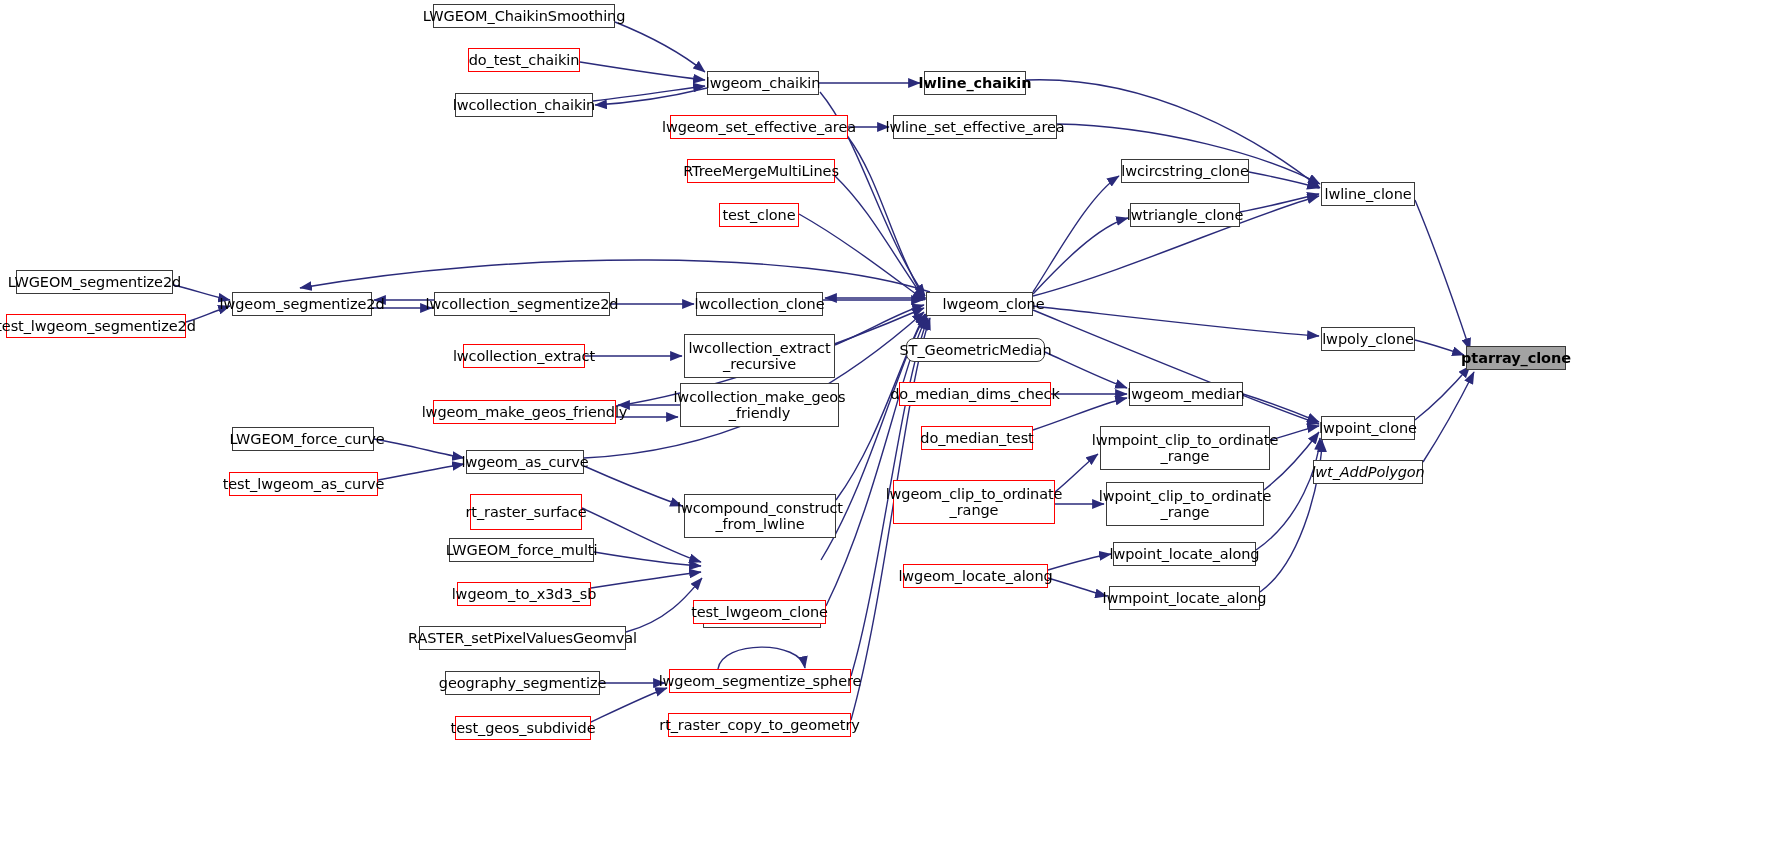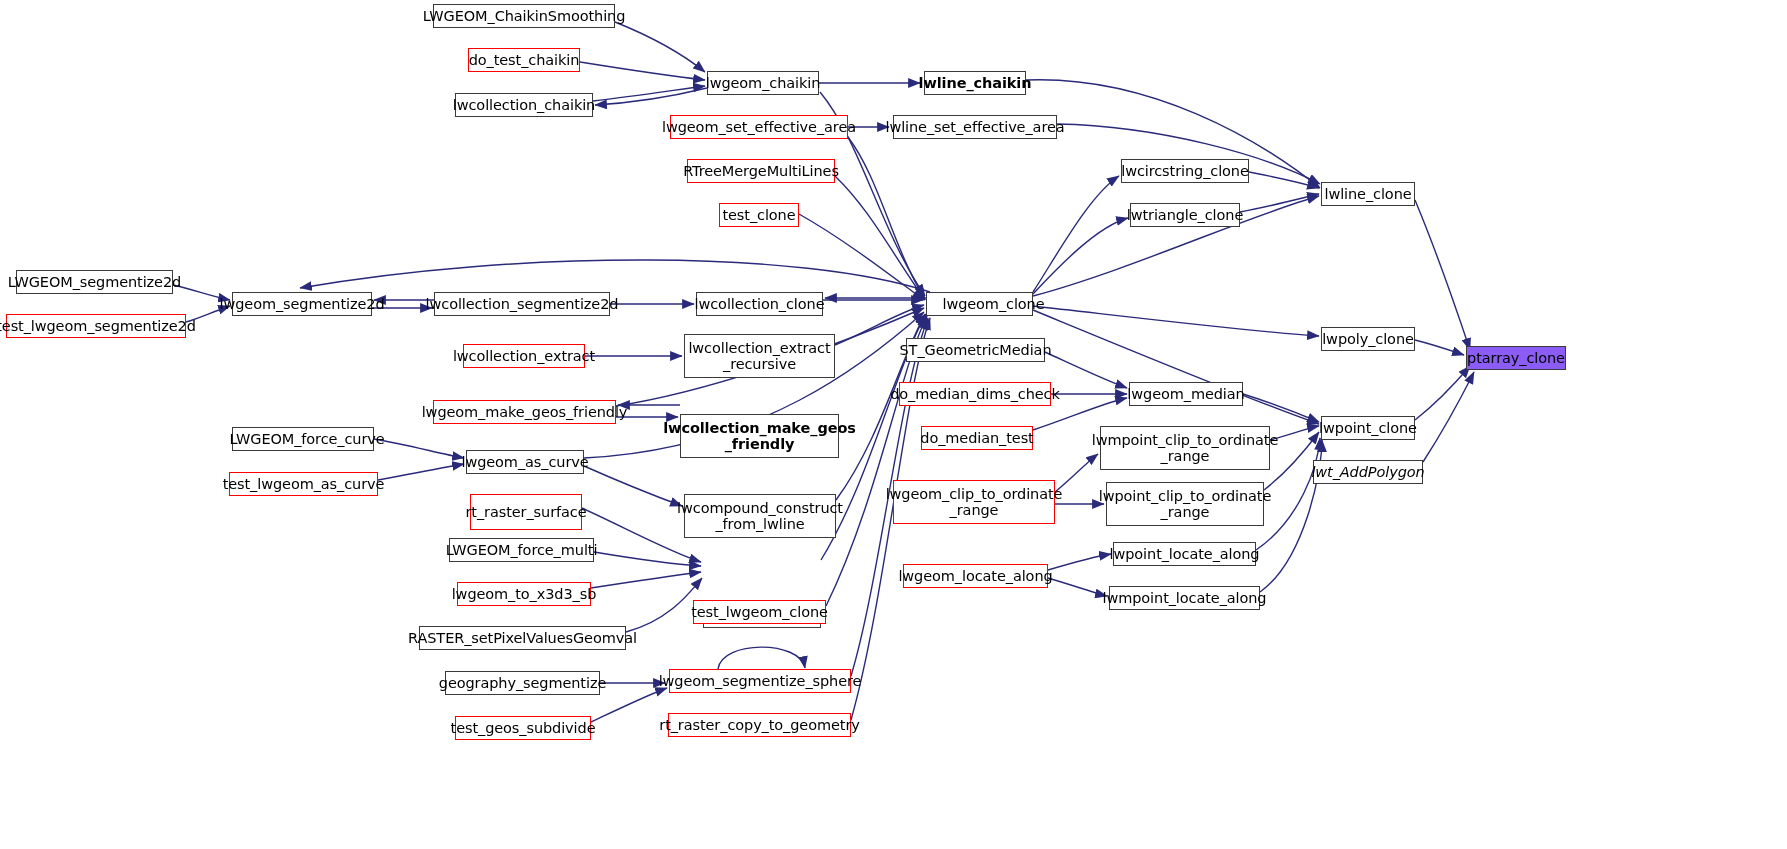--- a/index.html
+++ b/index.html
@@ -37,21 +37,22 @@
     letter-spacing: -0.1px;
   }
   .node.black {
     border: 1.6px solid #3a3a3a;
   }
   .node.red {
     border: 1.6px solid #ff0000;
   }
   .node.highlight {
     border: 1.6px solid #3a3a3a;
-    background: #8b5cf6;
+    background: #a3a3a3;
+    font-weight: bold;
   }
 </style>
 </head>
 <body>
 
 <div id="graph-root">
   <svg id="edges" viewBox="0 0 1787 849" xmlns="http://www.w3.org/2000/svg">
     <defs>
       <marker id="arrow" markerWidth="9" markerHeight="7" refX="8.5" refY="3.5" orient="auto" markerUnits="strokeWidth">
         <path d="M0,0 L9,3.5 L0,7 z" fill="#2a2a7a"></path>
@@ -141,25 +142,25 @@
       <div class="node black" style="left: 232px; top: 292px; width: 140px; height: 24px;">lwgeom_segmentize2d</div>
       <div class="node black" style="left: 434px; top: 292px; width: 176px; height: 24px;">lwcollection_segmentize2d</div>
       <div class="node black" style="left: 696px; top: 292px; width: 127px; height: 24px;">lwcollection_clone</div>
       <div class="node black" style="left: 926px; top: 292px; width: 107px; height: 24px; padding-left: 28px;">lwgeom_clone</div>
       <div class="node black" style="left: 1321px; top: 327px; width: 94px; height: 24px;">lwpoly_clone</div>
       <div class="node highlight" style="left: 1466px; top: 346px; width: 100px; height: 24px;">ptarray_clone</div>
       <div class="node red" style="left: 6px; top: 314px; width: 180px; height: 24px;">test_lwgeom_segmentize2d</div>
       <div class="node red" style="left: 463px; top: 344px; width: 122px; height: 24px;">lwcollection_extract</div>
       <div class="node black" style="left: 684px; top: 334px; width: 151px; height: 44px;">lwcollection_extract
 _recursive</div>
-      <div class="node black" style="left: 906px; top: 338px; width: 139px; height: 24px;">ST_GeometricMedian</div>
+      <div class="node black" style="left: 906px; top: 338px; width: 139px; height: 24px; border-radius: 8px;">ST_GeometricMedian</div>
       <div class="node red" style="left: 899px; top: 382px; width: 152px; height: 24px;">do_median_dims_check</div>
       <div class="node black" style="left: 1129px; top: 382px; width: 114px; height: 24px;">lwgeom_median</div>
       <div class="node red" style="left: 433px; top: 400px; width: 183px; height: 24px;">lwgeom_make_geos_friendly</div>
-      <div class="node black" style="left: 680px; top: 414px; width: 159px; height: 44px; font-weight: bold;">lwcollection_make_geos
+      <div class="node black" style="left: 680px; top: 383px; width: 159px; height: 44px;">lwcollection_make_geos
 _friendly</div>
       <div class="node red" style="left: 921px; top: 426px; width: 112px; height: 24px;">do_median_test</div>
       <div class="node black" style="left: 1100px; top: 426px; width: 170px; height: 44px;">lwmpoint_clip_to_ordinate
 _range</div>
       <div class="node black" style="left: 1321px; top: 416px; width: 94px; height: 24px;">lwpoint_clone</div>
       <div class="node black" style="left: 232px; top: 427px; width: 142px; height: 24px; padding-left: 8px;">LWGEOM_force_curve</div>
       <div class="node black" style="left: 1313px; top: 460px; width: 110px; height: 24px; font-style: italic;">lwt_AddPolygon</div>
       <div class="node black" style="left: 466px; top: 450px; width: 118px; height: 24px;">lwgeom_as_curve</div>
       <div class="node red" style="left: 229px; top: 472px; width: 149px; height: 24px;">test_lwgeom_as_curve</div>
       <div class="node red" style="left: 893px; top: 480px; width: 162px; height: 44px;">lwgeom_clip_to_ordinate

